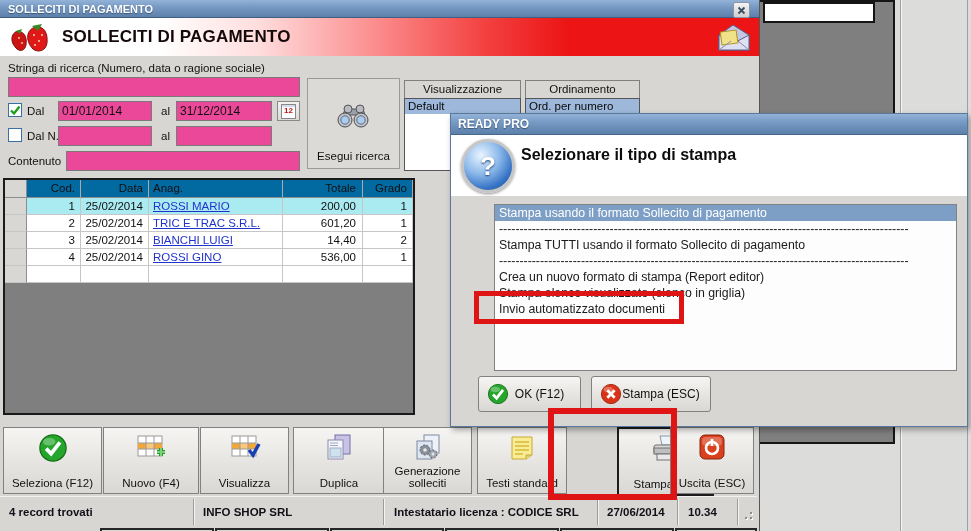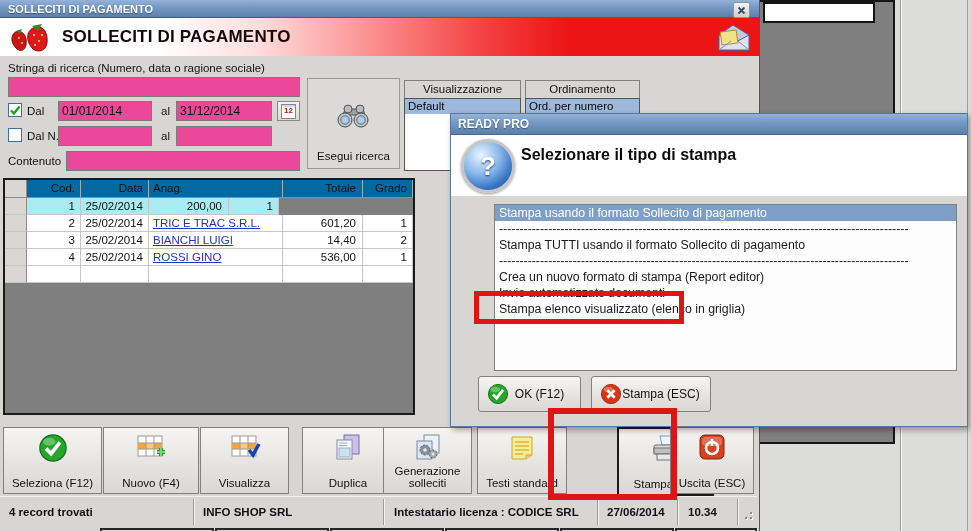--- a/index.html
+++ b/index.html
@@ -199,20 +199,21 @@
         <div class="tc c2">Data</div>
         <div class="tc c3">Anag.</div>
         <div class="tc c4">Totale</div>
         <div class="tc c5">Grado</div>
       </div>
       <div id="tbody">
           <div class="trow selrow">
             <div class="tc m"></div>
             <div class="tc c1">1</div>
             <div class="tc c2">25/02/2014</div>
+            <div class="tc c3"><span class="anag-link">ROSSI MARIO</span></div>
             <div class="tc c4">200,00</div>
             <div class="tc c5">1</div>
           </div>
           <div class="trow">
             <div class="tc m"></div>
             <div class="tc c1">2</div>
             <div class="tc c2">25/02/2014</div>
             <div class="tc c3"><span class="anag-link">TRIC E TRAC S.R.L.</span></div>
             <div class="tc c4">601,20</div>
             <div class="tc c5">1</div>
@@ -273,21 +274,21 @@
             <svg width="32" height="30" viewBox="0 0 32 30">
               <rect x="3" y="3" width="24" height="20" fill="#fff" stroke="#9a9a9a"></rect>
               <rect x="3" y="10" width="24" height="6" fill="#f2a73d"></rect>
               <rect x="11" y="10" width="8" height="6" fill="#fbc878"></rect>
               <path d="M3 10 H27 M3 16 H27 M11 3 V23 M19 3 V23" stroke="#9a9a9a" fill="none"></path>
               <path d="M20 17 L24 22 L30 11" fill="none" stroke="#1a3fb0" stroke-width="3.5"></path>
             </svg>
           </span>
           <span class="tlabel">Visualizza</span>
         </div>
-        <div class="toolbtn" style="left: 293px; width: 90px; margin-left: 9px;">
+        <div class="toolbtn" style="left: 293px; width: 90px;">
           <span class="ticon">
             <svg width="30" height="30" viewBox="0 0 30 30">
               <rect x="11" y="2" width="15" height="19" fill="#c9c2e6" stroke="#756fa5"></rect>
               <rect x="4" y="7" width="15" height="19" fill="#f5f6fb" stroke="#8a88ad"></rect>
               <rect x="6" y="15" width="11" height="9" fill="#cfe0ee" stroke="#9ab0c6"></rect>
               <path d="M6 10 H14 M6 12.5 H14" stroke="#9aa8c0"></path>
             </svg>
           </span>
           <span class="tlabel">Duplica</span>
         </div>
@@ -368,22 +369,22 @@
     <div class="dhead">
       <div id="qicon">?</div>
       <span class="dheading">Selezionare il tipo di stampa</span>
     </div>
     <div id="dlist">
         <div class="opt sel">Stampa usando il formato Sollecito di pagamento</div>
         <div class="opt">----------------------------------------------------------------------------------------------------</div>
         <div class="opt">Stampa TUTTI usando il formato Sollecito di pagamento</div>
         <div class="opt">----------------------------------------------------------------------------------------------------</div>
         <div class="opt">Crea un nuovo formato di stampa (Report editor)</div>
+        <div class="opt">Stampa elenco visualizzato (elenco in griglia)</div>
         <div class="opt">Invio automatizzato documenti</div>
-        <div class="opt">Stampa elenco visualizzato (elenco in griglia)</div>
       </div>
     <div class="dbtn" style="left:27px;width:101px">
       <svg width="22" height="22" viewBox="0 0 24 24">
         <circle cx="12" cy="12" r="10.5" fill="#26a52c" stroke="#157018"></circle>
         <ellipse cx="9" cy="7" rx="5" ry="3" fill="#ffffff" opacity="0.3"></ellipse>
         <path d="M6.5 12.5 L10.5 16.5 L17.5 7.5" fill="none" stroke="#fff" stroke-width="3"></path>
       </svg>
       <span>OK (F12)</span>
     </div>
     <div class="dbtn" style="left:140px;width:118px">

